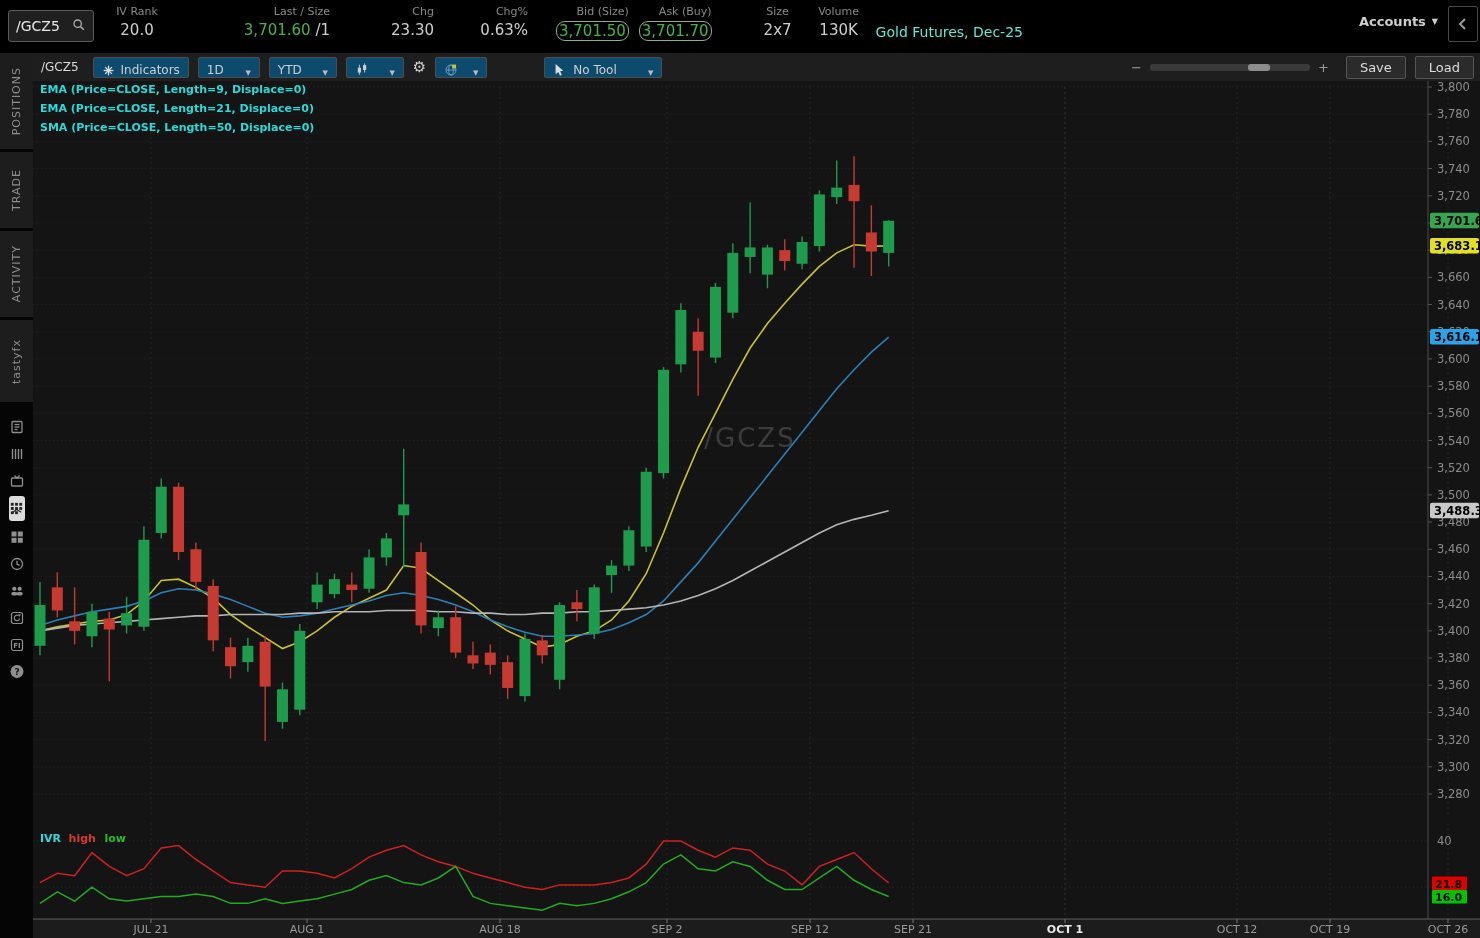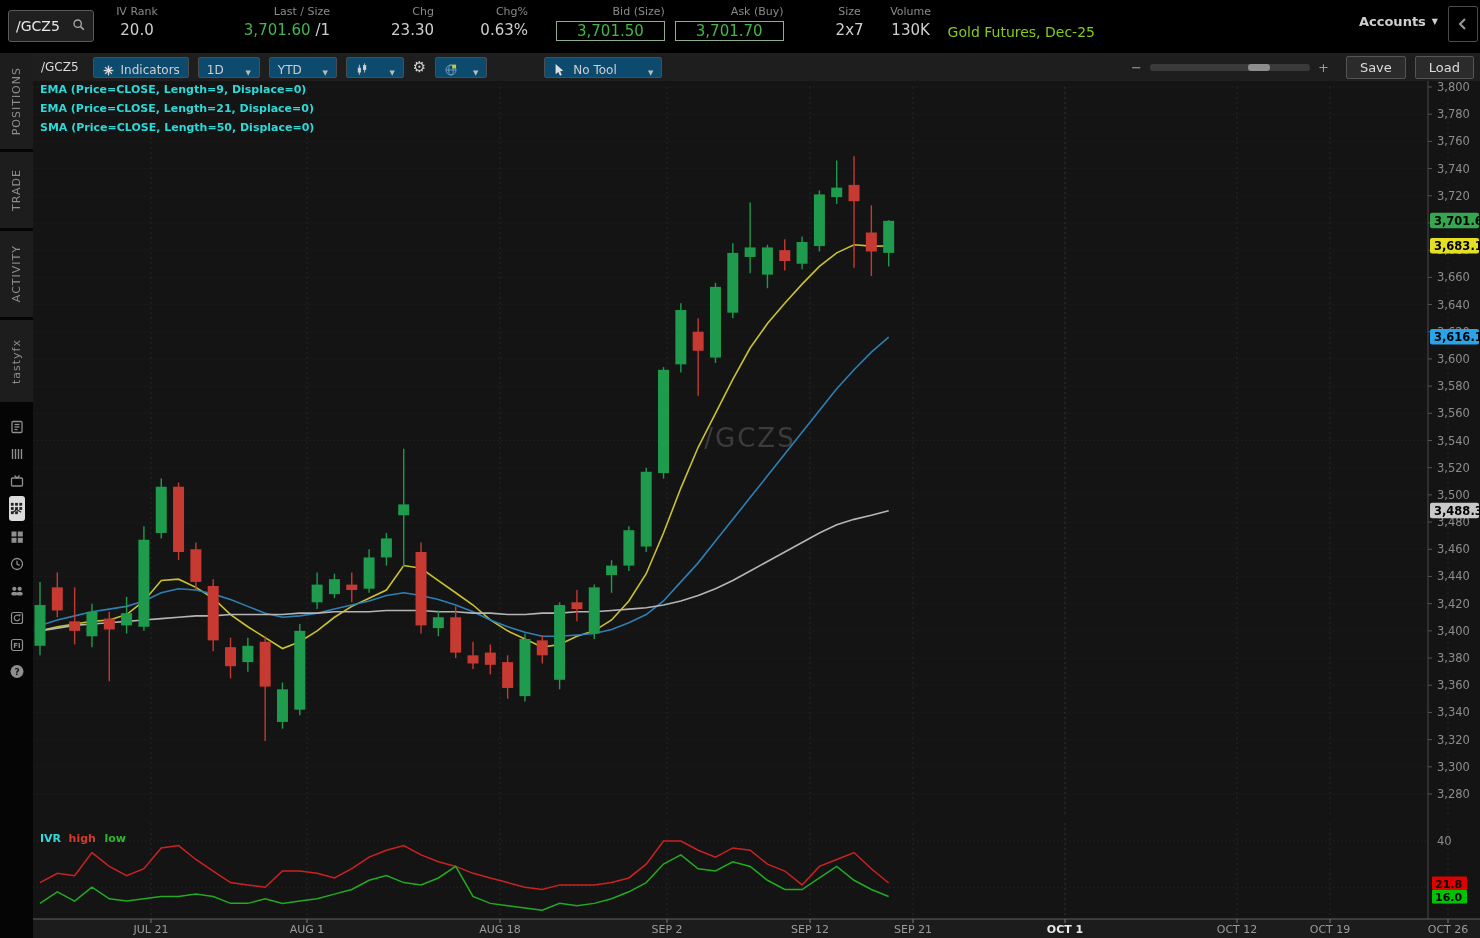--- a/index.html
+++ b/index.html
@@ -10,23 +10,23 @@
   .topbar { height:53px; background:#000; display:flex; align-items:flex-start; position:relative; }
   .symbolbox { margin:10px 0 0 8px; width:86px; height:32px; background:#1f1f1f;
     border:1px solid #5a5a5a; border-radius:3px; display:flex; align-items:center;
     justify-content:space-between; padding:0 7px; }
   .symbolbox .sym { color:#e8e8e8; font-size:14px; }
   .fld { display:flex; flex-direction:column; align-items:flex-end; margin-top:5px;justify-content:center; }
   .fld.ctr { align-items:center; }
   .fld .lbl { color:#8a8a8a; font-size:11px; line-height:14px; white-space:nowrap; }
   .fld .val { color:#cfcfcf; font-size:15px; line-height:20px; margin-top:1px; white-space:nowrap; }
   .green { color:#44b649; }
-  .valbox { border:1px solid #8fae8f; border-radius:0; padding:0 20px; margin-top:2px;
+  .valbox { border:1px solid #8fae8f; border-radius:9px; padding:0 2px; margin-top:2px;
     font-size:15px; line-height:18px; }
-  .desc { color:#84cc16; font-size:14px; margin:24px 0 0 14px; white-space:nowrap; }
+  .desc { color:#5eead4; font-size:14px; margin:24px 0 0 14px; white-space:nowrap; }
   .accounts { position:absolute; right:42px; top:14px; display:flex; align-items:center;
     color:#cfcfcf; font-size:13px; font-weight:bold; cursor:default; }
   .accounts .chev { font-size:8px; color:#cfcfcf; margin-left:6px; }
   .collapsebtn { position:absolute; right:2px; top:6px; width:30px; height:36px;
     border:1px solid #4a4a4a; border-radius:2px; display:flex; align-items:center; justify-content:center; }
 
   
   .mainrow { display:flex; height:885px; }
   .sidebar { width:33px; background:#050505; display:flex; flex-direction:column; }
   .vtab { background:#1d1d1d; margin-bottom:3px; display:flex; align-items:center; justify-content:center; }

